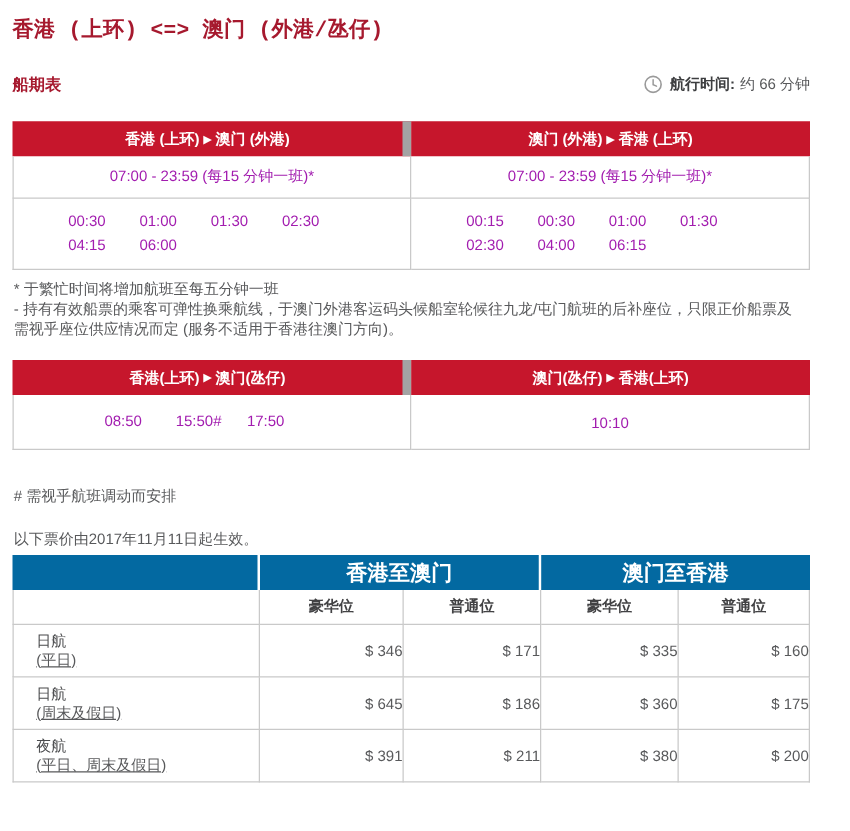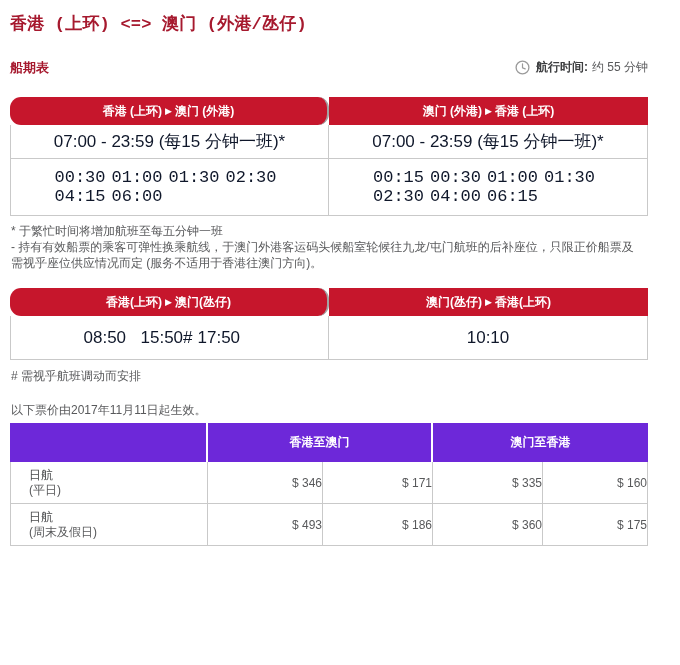--- a/index.html
+++ b/index.html
@@ -27,80 +27,80 @@
   .clock { display:inline-flex; margin-right:6px; }
   .dur-label { font-weight:bold; color:#3d3e40; margin-right:4px; }
   .dur-value { color:#58595B; }
 
   table { border-collapse:separate; border-spacing:0; table-layout:fixed; }
   .sched { width:638px; margin:20px 0 0 10px; }
   .sched th {
     background:#C6162C; color:#ffffff; font-weight:bold; font-size:12px;
     height:28px; text-align:center; vertical-align:middle;
   }
-  .sched th.divided { border-right:2px solid #a3a3a3;border-radius:11px; }
+  .sched th.divided { border-right:7px solid #a3a3a3; }
   .arr { font-size:9px; position:relative; top:-1px; padding:0 3px; }
   .sched td {
-    font-size:17px; color:#0f172a; text-align:center; vertical-align:middle;
+    font-size:12px; color:#a21caf; text-align:center; vertical-align:middle;
     border-right:1px solid #C9C9C9; border-bottom:1px solid #C9C9C9;
   }
   .sched td:first-child { border-left:1px solid #C9C9C9; }
   .freq-row td { height:34px; }
-  .times-row td { height:57px;font-family:Liberation Mono, monospace; }
+  .times-row td { height:57px; }
   .single-row td { height:44px; }
 
   .tgrid { display:inline-block; text-align:left; }
   .tgrid-main { width:230px; }
   .tgrid-taipa { width:172px; }
   .tline { line-height:19px; white-space:nowrap; }
   .tline span { display:inline-block; width:57px; }
 
   .notes { margin:7px 0 16px 11px; width:628px; font-size:12px; line-height:16px; color:#58595B; }
-  .hash-note { margin:8px 0 0 11px; font-size:12px; color:#58595B; }
+  .hash-note { margin:29px 0 0 11px; font-size:12px; color:#58595B; }
 
   .prices-heading { margin:28px 0 0 10px; }
   .effective { margin:17px 0 0 11px; font-size:12px; color:#58595B; }
 
   .price { width:638px; margin:4px 0 0 10px; font-size:12px; }
   .price th.red {
-    background:#6d28d9; color:#ffffff; font-weight:bold; font-size:12px;
-    height:39px; text-align:center; vertical-align:middle;
+    background:#0369a1; color:#ffffff; font-weight:bold; font-size:17px;
+    height:28px; text-align:center; vertical-align:middle;
   }
   .price th.red-divided { border-right:2px solid #ffffff; }
   .price td {
     border-right:1px solid #C9C9C9; border-bottom:1px solid #C9C9C9;
     vertical-align:middle;
   }
   .price td:first-child { border-left:1px solid #C9C9C9; }
   .class-row td {
     height:28px; text-align:center; font-weight:bold; color:#424244;
   }
   .data-row td { height:42px; text-align:right; color:#58595B; }
   .data-row td.lbl { text-align:left; padding-left:18px; line-height:15px; }
   .row-label { font-weight:normal; color:#4a4b4d; display:block; }
-  .row-sublabel { display:block; }
+  .row-sublabel { display:block;text-decoration:underline; }
 </style>
 </head>
 <body>
 
 <div class="page">
 
   <h1 class="title">香港 (上环) &lt;=&gt; 澳门 (外港/氹仔)</h1>
 
   <div class="section-head">
     <h2 class="sec-title">船期表</h2>
     <div class="duration">
       <span class="clock">
         <svg width="15" height="15" viewBox="0 0 15 15">
           <circle cx="7.5" cy="7.5" r="6.4" fill="none" stroke="#9a9a9a" stroke-width="1.3"></circle>
           <path d="M7.5 3.8 L7.5 7.8 L10.2 8.9" fill="none" stroke="#9a9a9a" stroke-width="1.2" stroke-linecap="round"></path>
         </svg>
       </span>
       <span class="dur-label">航行时间:</span>
-      <span class="dur-value">约 55 分钟</span>
+      <span class="dur-value">约 66 分钟</span>
     </div>
   </div>
 
   <table class="sched">
     <colgroup>
         <col style="width:319px">
         <col style="width:319px">
       </colgroup>
     <thead>
       <tr>
@@ -190,36 +190,53 @@
         <col style="width:105px">
     </colgroup>
     <thead>
       <tr class="dir-row">
         <th class="red red-divided"></th>
         <th class="red red-divided" colspan="2">香港至澳门</th>
         <th class="red" colspan="2">澳门至香港</th>
       </tr>
     </thead>
     <tbody>
+      <tr class="class-row">
+        <td></td>
+        <td>豪华位</td>
+        <td>普通位</td>
+        <td>豪华位</td>
+        <td>普通位</td>
+      </tr>
       <tr class="data-row">
         <td class="lbl">
           <span class="row-label">日航</span>
           <span class="row-sublabel">(平日)</span>
         </td>
         <td>$ 346</td>
         <td>$ 171</td>
         <td>$ 335</td>
         <td>$ 160</td>
       </tr>
       <tr class="data-row">
         <td class="lbl">
           <span class="row-label">日航</span>
           <span class="row-sublabel">(周末及假日)</span>
         </td>
-        <td>$ 493</td>
+        <td>$ 645</td>
         <td>$ 186</td>
         <td>$ 360</td>
         <td>$ 175</td>
       </tr>
+      <tr class="data-row">
+        <td class="lbl">
+          <span class="row-label">夜航</span>
+          <span class="row-sublabel">(平日、周末及假日)</span>
+        </td>
+        <td>$ 391</td>
+        <td>$ 211</td>
+        <td>$ 380</td>
+        <td>$ 200</td>
+      </tr>
     </tbody>
   </table>
 
 </div>
 
 </body></html>

